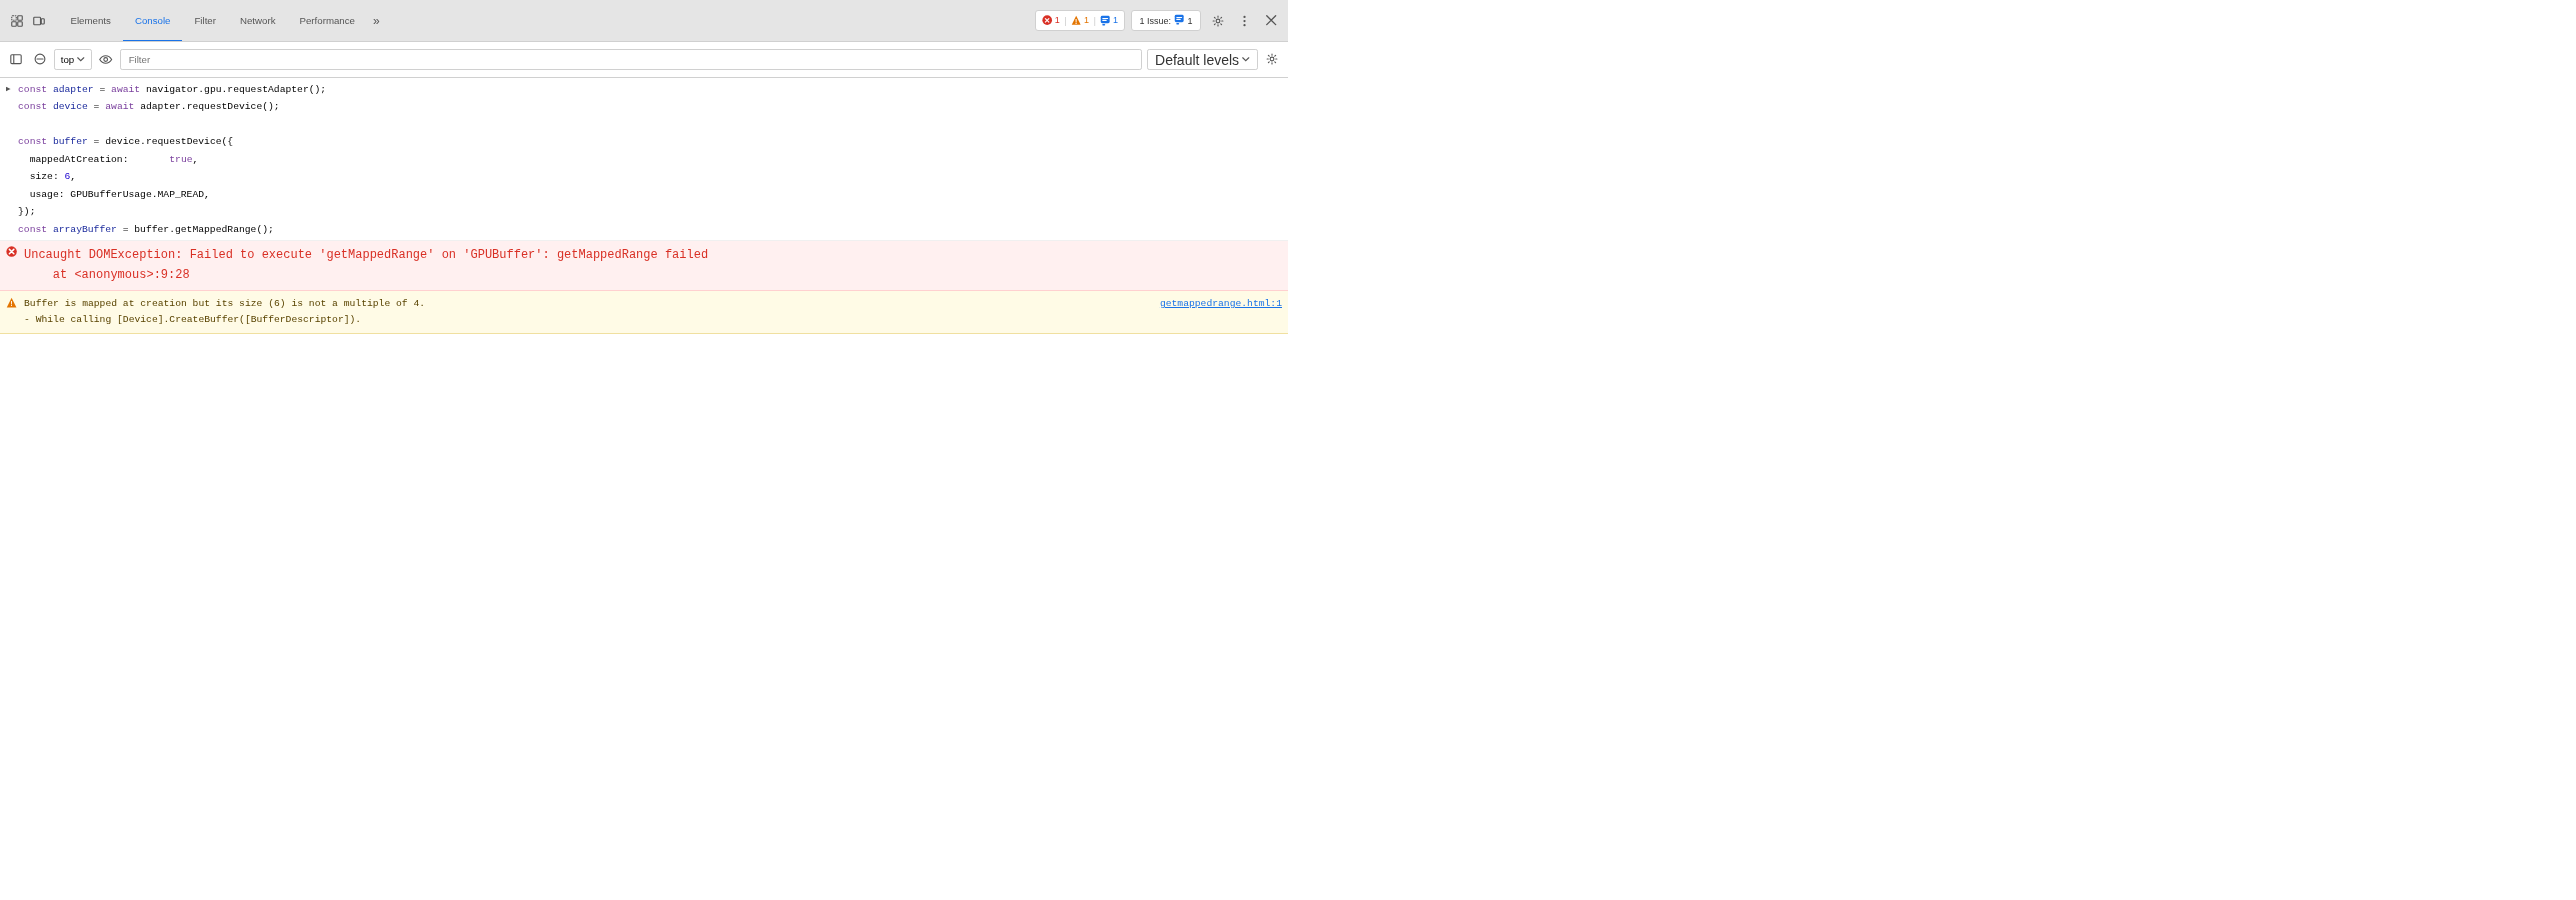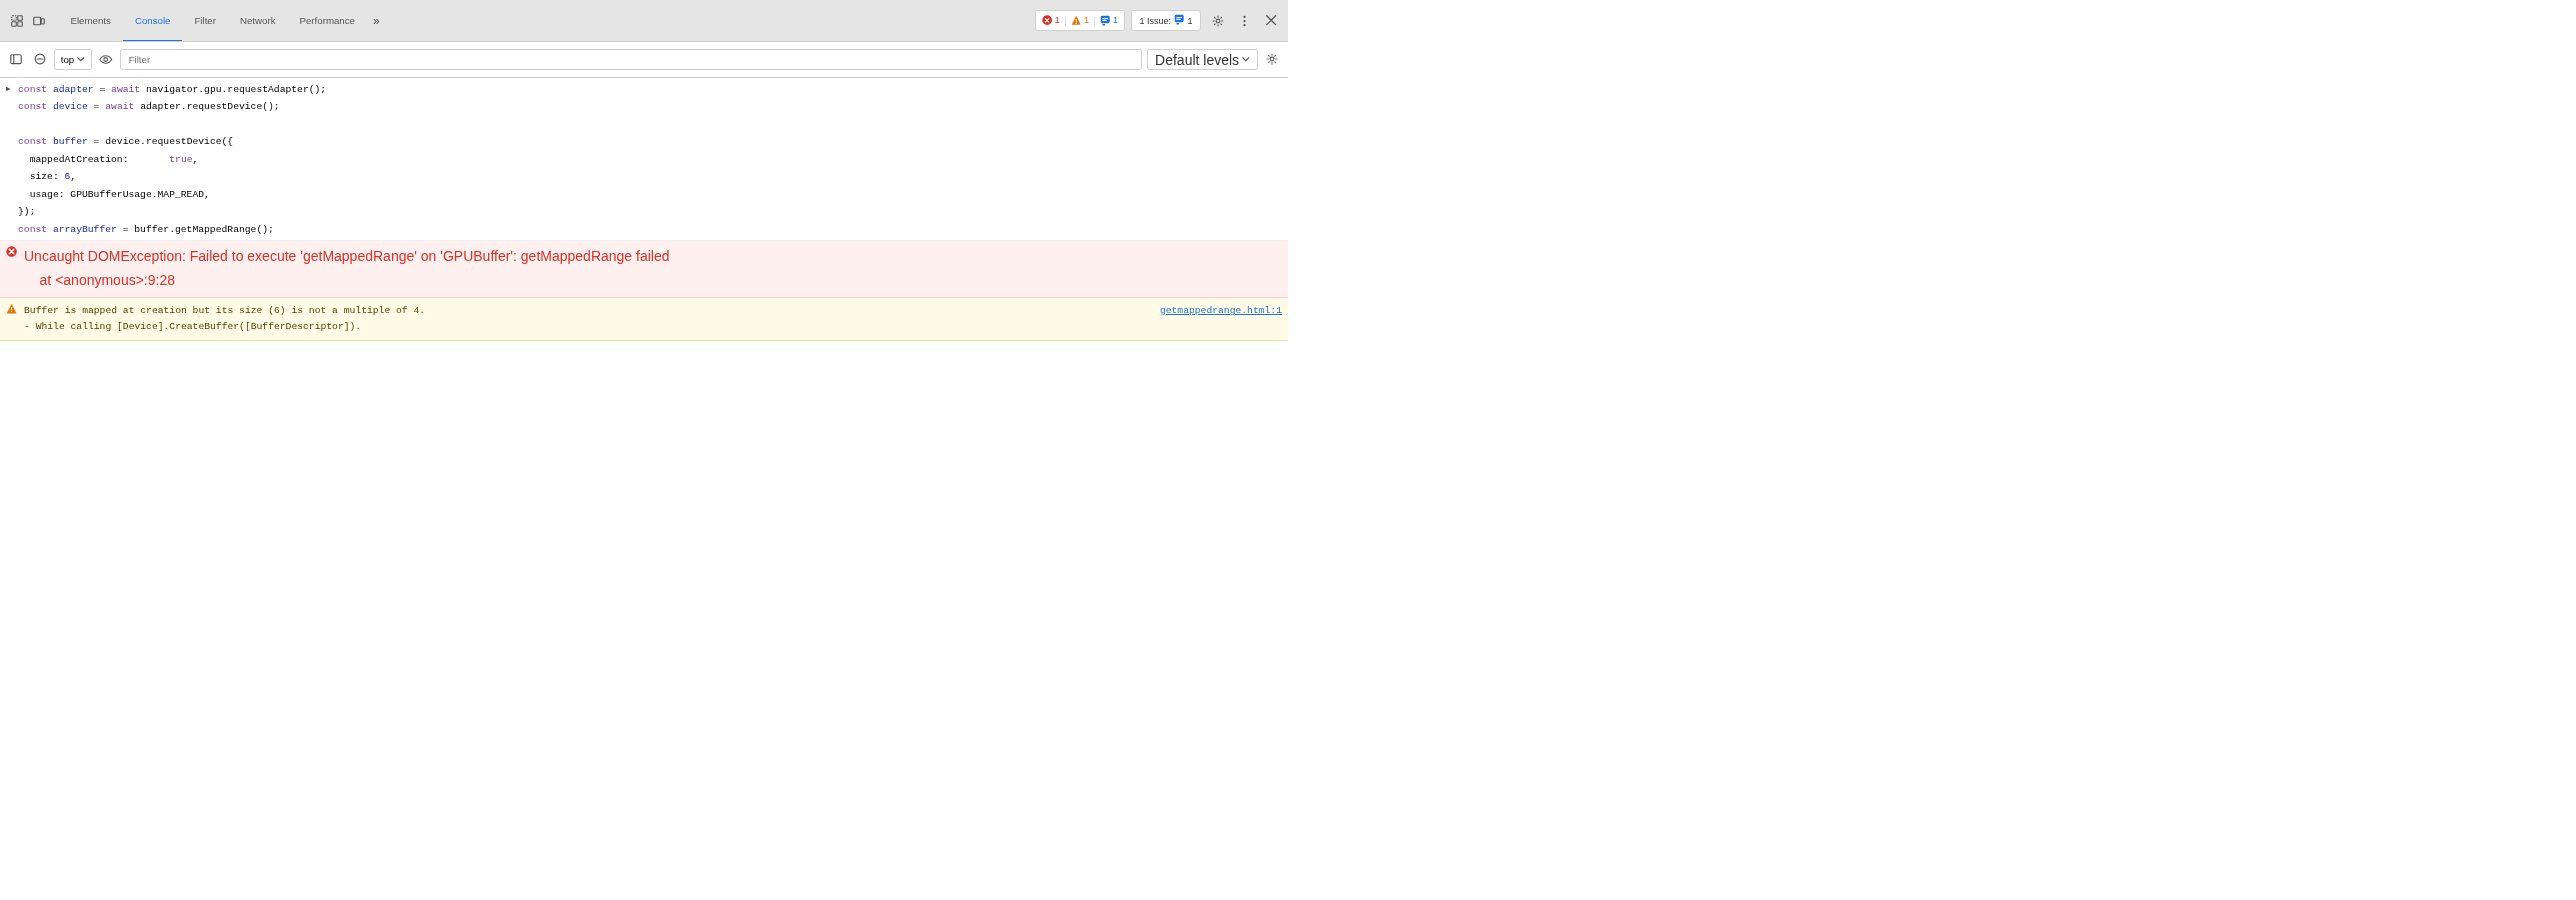--- a/index.html
+++ b/index.html
@@ -240,22 +240,22 @@
       position: relative;
     }
     .error-entry .error-icon {
       position: absolute;
       left: 6px;
       top: 5.2px;
       font-size: 10.4px;
     }
     .error-text {
       color: #d93025;
-      font-family: Liberation Sans, sans-serif;
-      font-size: 14px;
+      font-family: Liberation Mono, monospace;
+      font-size: 12px;
       line-height: 1.7;
     }
 
     .warning-entry {
       background: #fffbe6;
       border-bottom: 0.7px solid #f0e0a0;
       padding: 4.5px 6px 4.5px 24px;
       position: relative;
     }
     .warning-entry .warning-icon {

